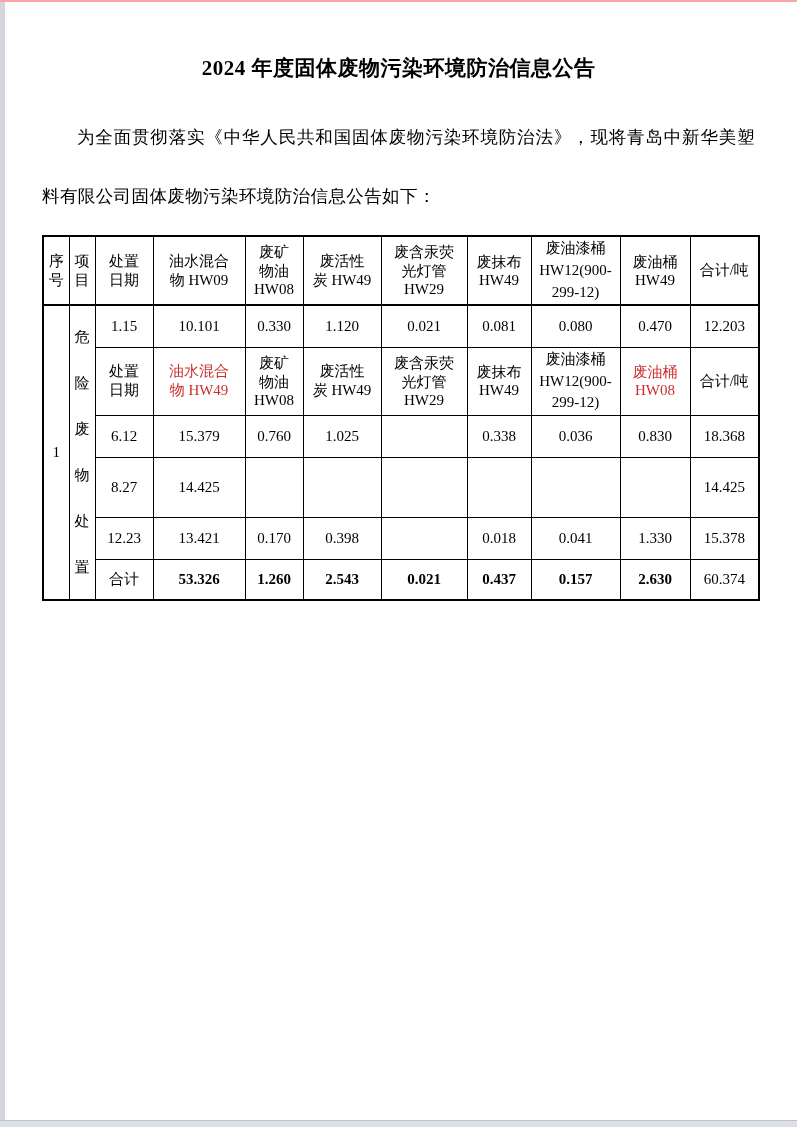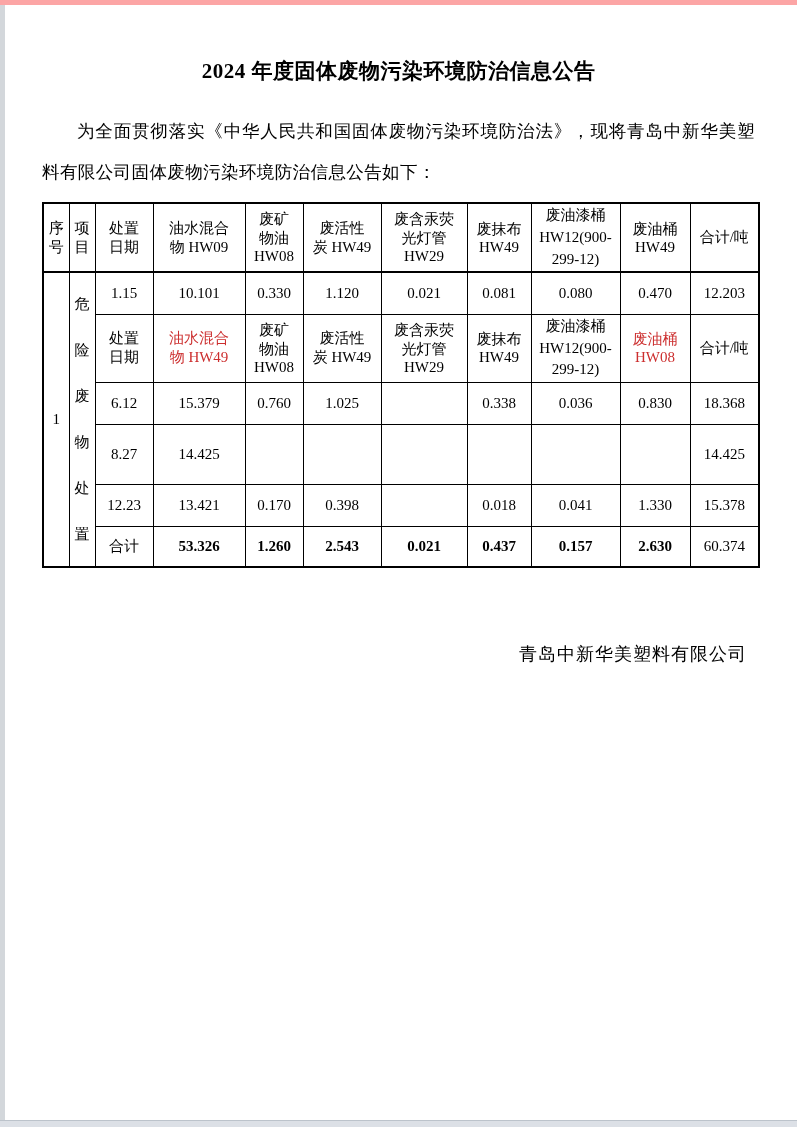--- a/index.html
+++ b/index.html
@@ -7,21 +7,21 @@
   body {
     width: 797px; height: 1127px;
     font-family: "Liberation Serif", "DejaVu Serif", serif;
     color: #000;
     position: relative;
     overflow: hidden;
   }
   .page {
     position: absolute; inset: 0;
     background: #ffffff;
-    border-top: 5px solid #fca5a5;
+    border-top: 2px solid #fca5a5;
   }
   .edge-left {
     position: absolute; left: 0; top: 0; bottom: 0;
     width: 5px; background: #d3d7db;
   }
   .edge-bottom {
     position: absolute; left: 0; right: 0; bottom: 0;
     height: 7px; background: #dce0e6;
     border-top: 1px solid #bcc3cb;
   }
@@ -31,21 +31,21 @@
   .doc-title {
     margin-top: 52px;
     text-align: center;
     font-size: 21px;
     font-weight: bold;
     letter-spacing: 0.5px;
   }
   .body-para {
     margin-top: 26px;
     font-size: 17.5px;
-    line-height: 41px;
+    line-height: 59px;
     text-align: justify;
     text-indent: 2em;
     letter-spacing: 0.4px;
   }
   .body-para.second { margin-top: 0; }
 
   table.waste-table {
     margin-top: 9px;
     border-collapse: collapse;
     table-layout: fixed;
@@ -236,19 +236,18 @@
           <td class="num">0.021</td>
           <td class="num">0.437</td>
           <td class="num">0.157</td>
           <td class="num">2.630</td>
           <td class="total">60.374</td>
         </tr>
       </tbody>
     </table>
 
     <div class="sig-block">
-      <div class="sig-line">青岛中新华美塑料有限公司</div>
     </div>
 
   </div>
 
   <div class="edge-bottom"></div>
 </div>
 
 </body></html>

